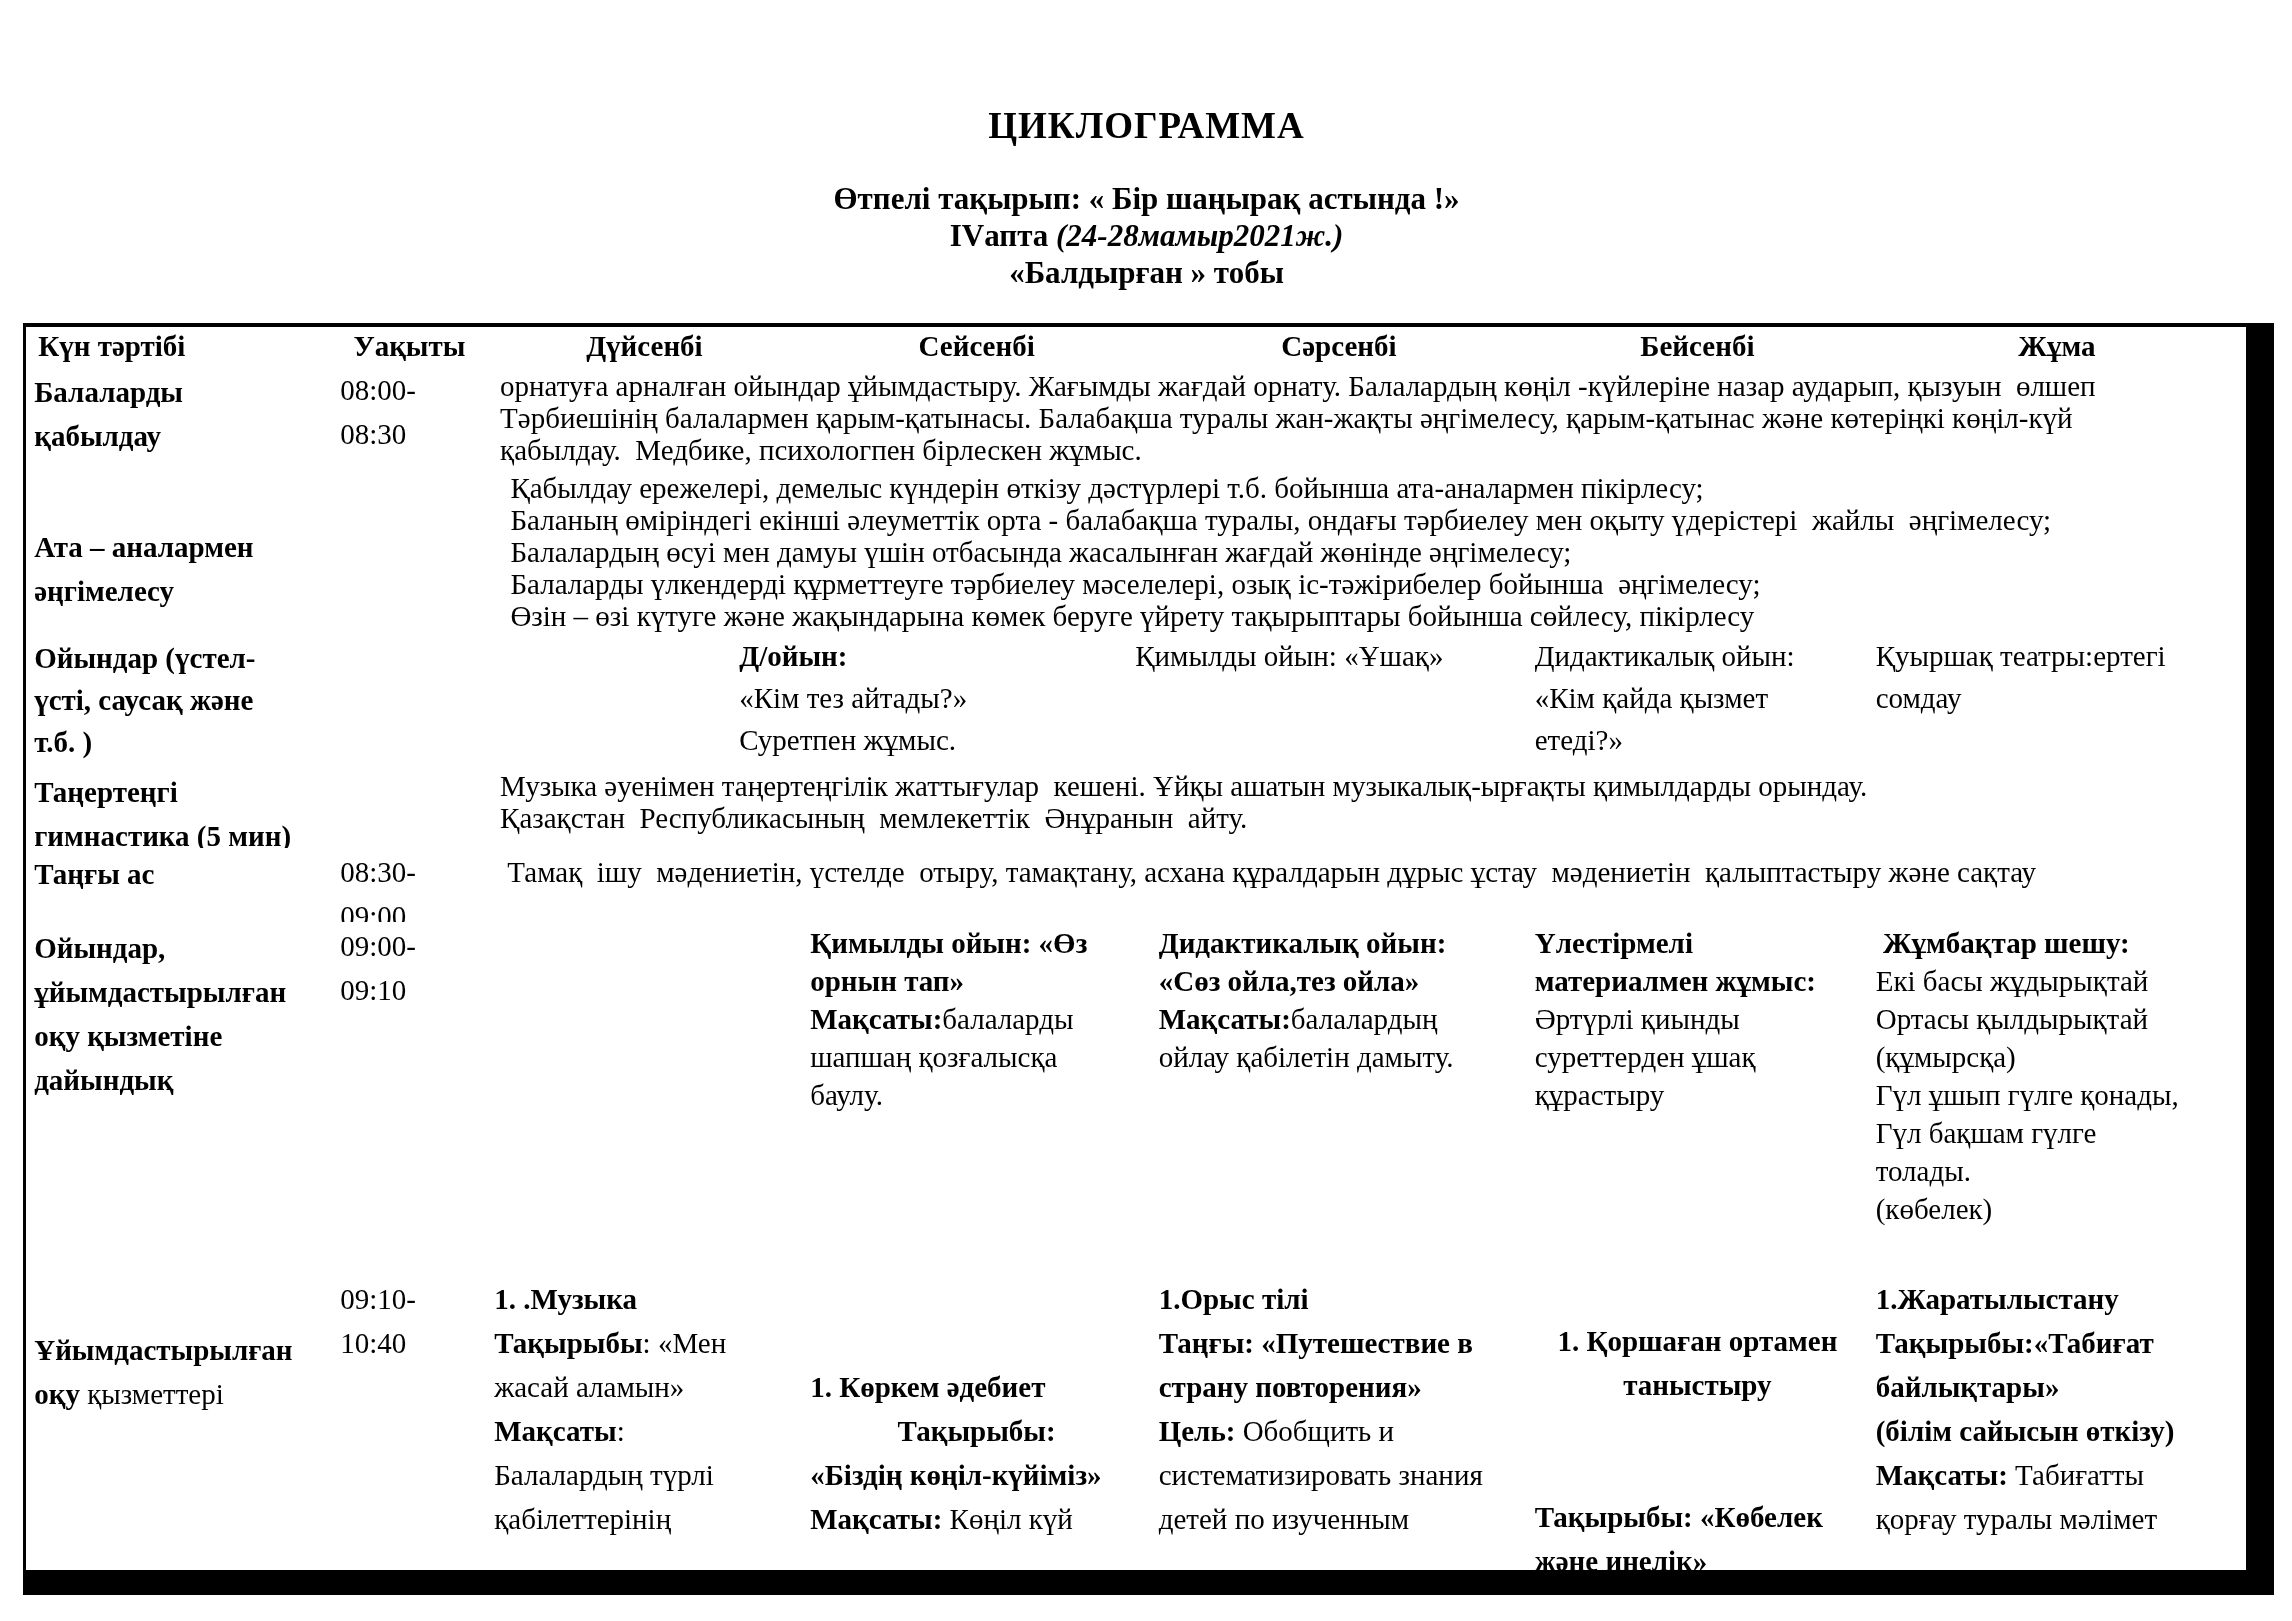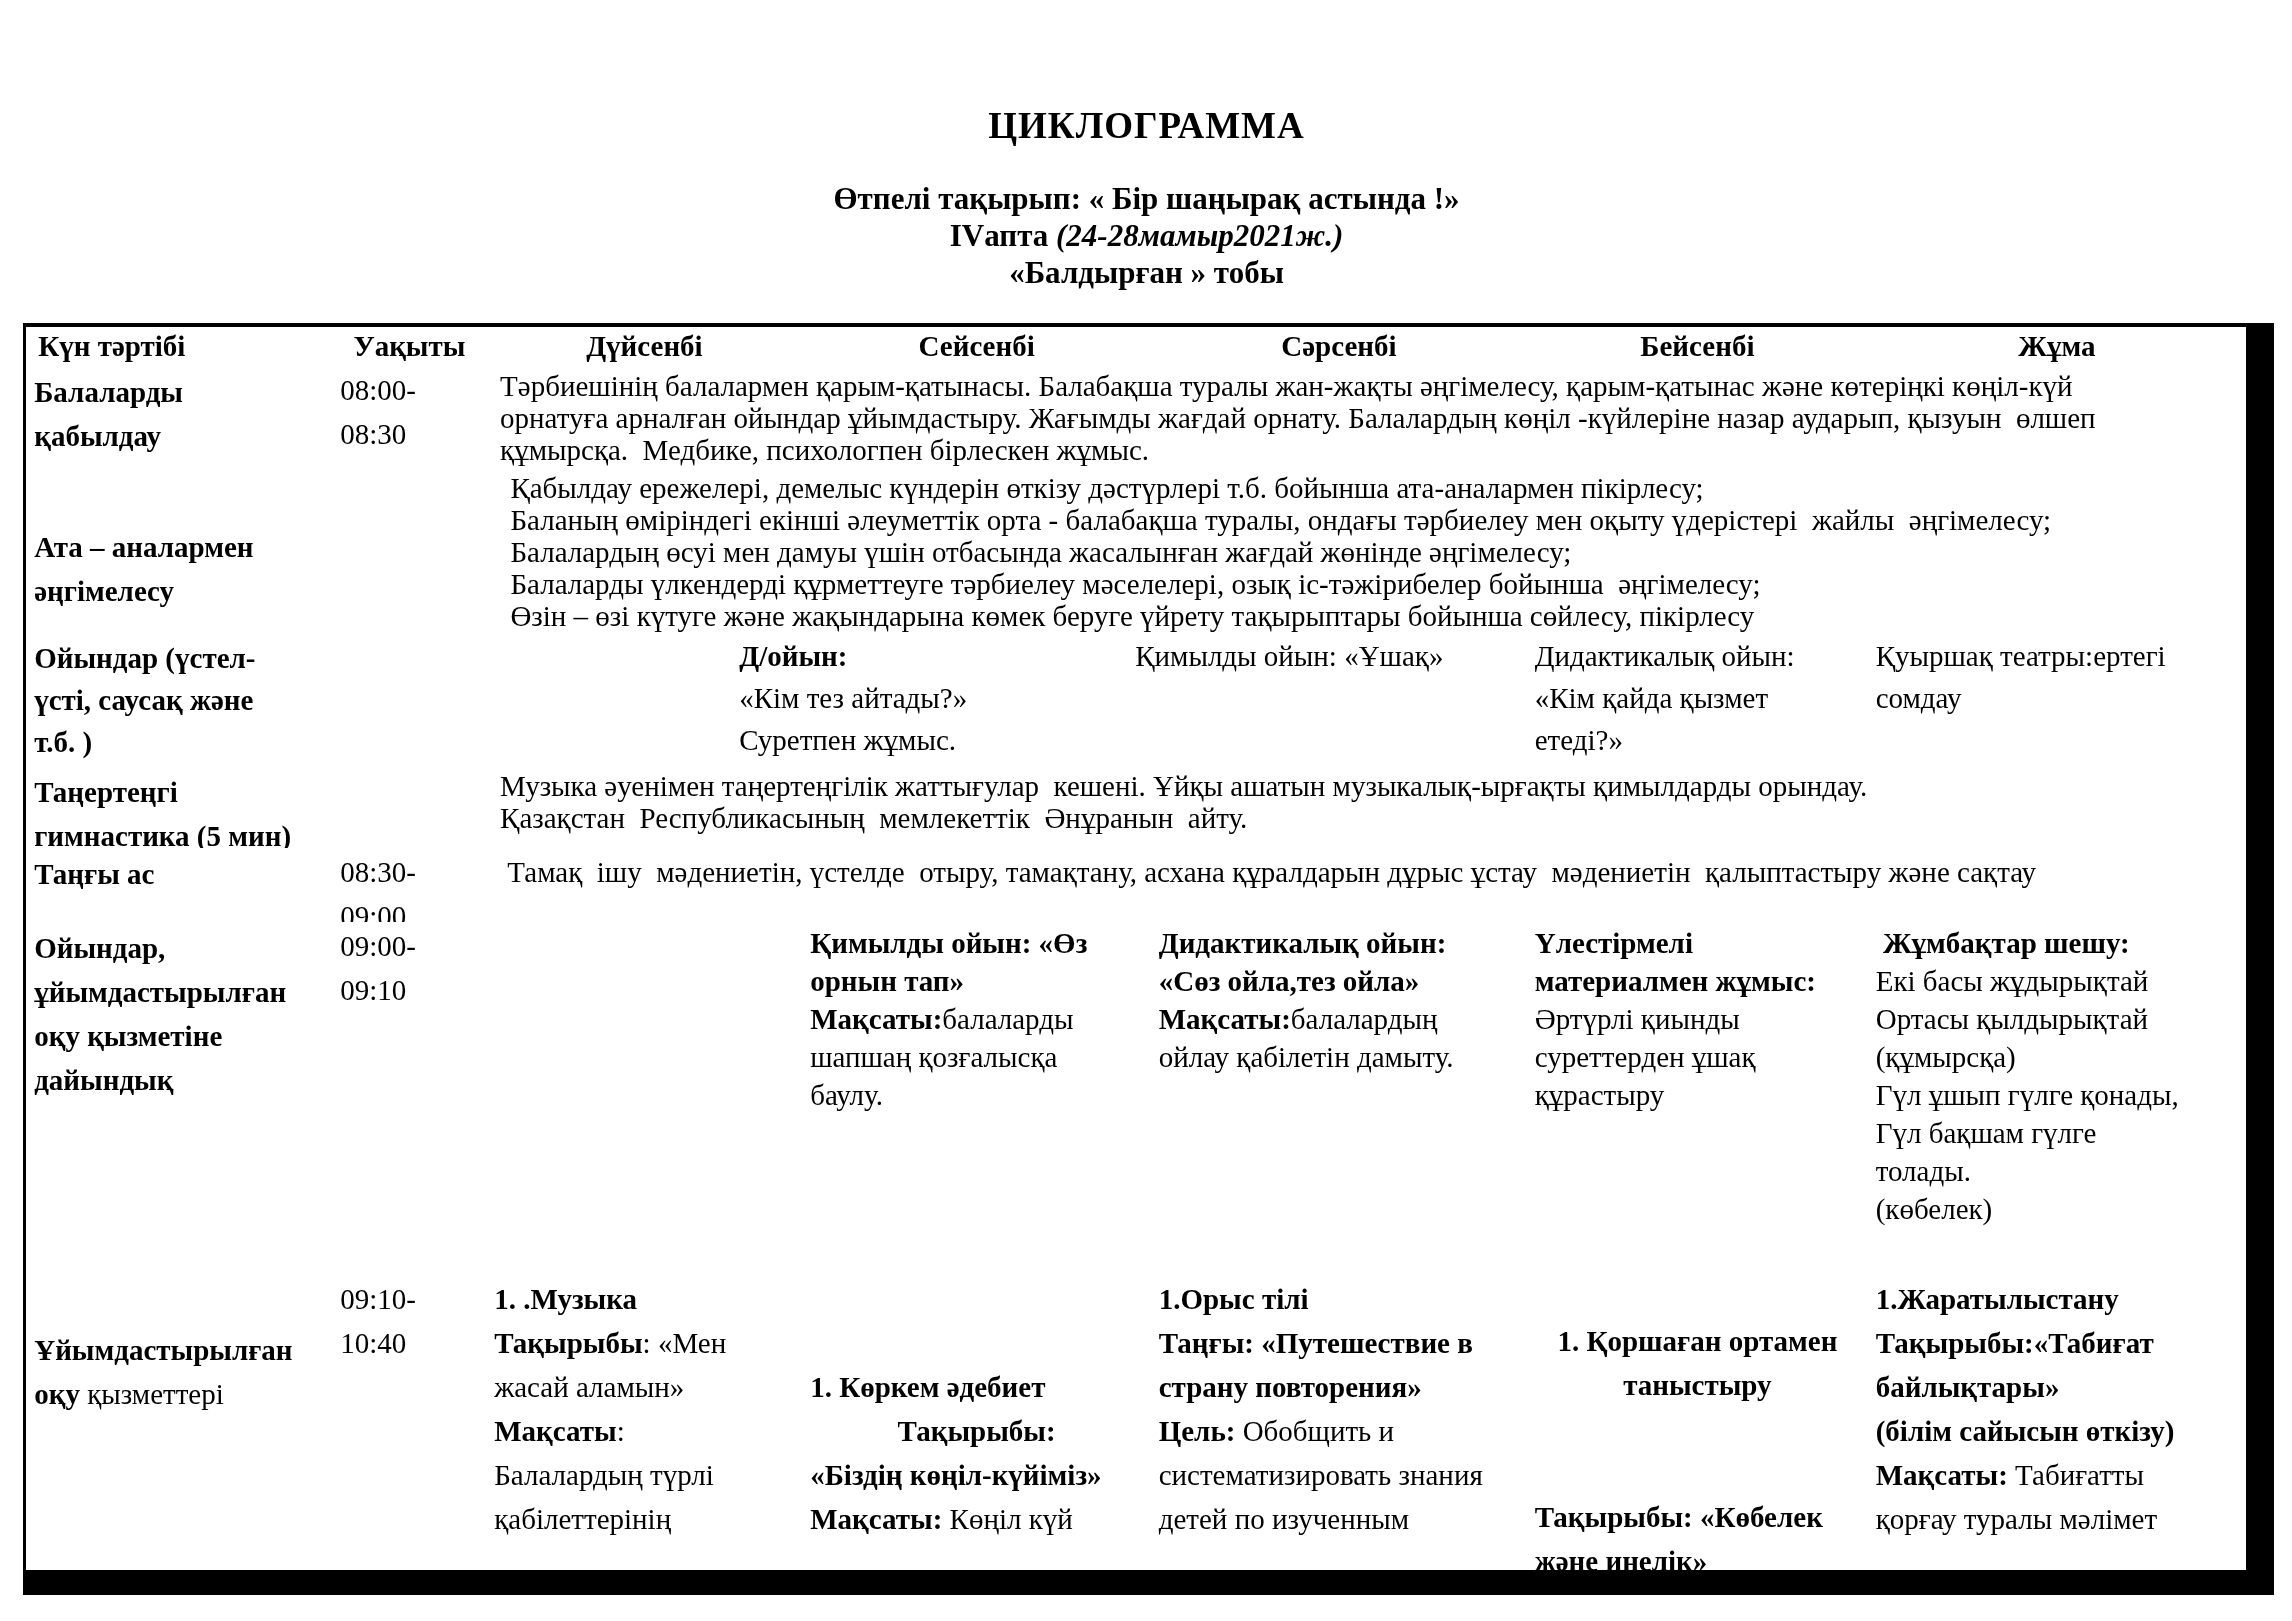--- a/index.html
+++ b/index.html
@@ -63,23 +63,23 @@
     <div class="cell hcell" style="grid-area: 1 / 9 / auto / span 1;">Жұма</div>
     <div class="cell label" data-row="qabyldau" style="grid-area: 2 / 1;">
       <div class="tline"><span class="b">Балаларды</span></div>
       <div class="tline"><span class="b">қабылдау</span></div>
     </div>
     <div class="cell time" data-row="qabyldau" style="grid-area: 2 / 2 / span 3;">
       <div class="tline"><span class="r">08:00-</span></div>
       <div class="tline"><span class="r">08:30</span></div>
     </div>
     <div class="cell merged" data-row="qabyldau" style="grid-area: 2 / 3 / auto / span 7;">
+      <div class="tline"><span class="r">орнатуға арналған ойындар ұйымдастыру. Жағымды жағдай орнату. Балалардың көңіл -күйлеріне назар аударып, қызуын  өлшеп</span></div>
       <div class="tline"><span class="r">Тәрбиешінің балалармен қарым-қатынасы. Балабақша туралы жан-жақты әңгімелесу, қарым-қатынас және көтеріңкі көңіл-күй</span></div>
-      <div class="tline"><span class="r">орнатуға арналған ойындар ұйымдастыру. Жағымды жағдай орнату. Балалардың көңіл -күйлеріне назар аударып, қызуын  өлшеп</span></div>
-      <div class="tline"><span class="r">құмырсқа.  Медбике, психологпен бірлескен жұмыс.</span></div>
+      <div class="tline"><span class="r">қабылдау.  Медбике, психологпен бірлескен жұмыс.</span></div>
     </div>
     <div class="cell label" data-row="ata-analar" style="grid-area: 3 / 1;">
       <div class="tline"><span class="b">Ата – аналармен</span></div>
       <div class="tline"><span class="b">әңгімелесу</span></div>
     </div>
     <div class="cell merged" data-row="ata-analar" style="grid-area: 3 / 3 / auto / span 7; padding-left: 24px;">
       <div class="tline"><span class="r">Қабылдау ережелері, демелыс күндерін өткізу дәстүрлері т.б. бойынша ата-аналармен пікірлесу;</span></div>
       <div class="tline"><span class="r">Баланың өміріндегі екінші әлеуметтік орта - балабақша туралы, ондағы тәрбиелеу мен оқыту үдерістері  жайлы  әңгімелесу;</span></div>
       <div class="tline"><span class="r">Балалардың өсуі мен дамуы үшін отбасында жасалынған жағдай жөнінде әңгімелесу;</span></div>
       <div class="tline"><span class="r">Балаларды үлкендерді құрметтеуге тәрбиелеу мәселелері, озық іс-тәжірибелер бойынша  әңгімелесу;</span></div>

